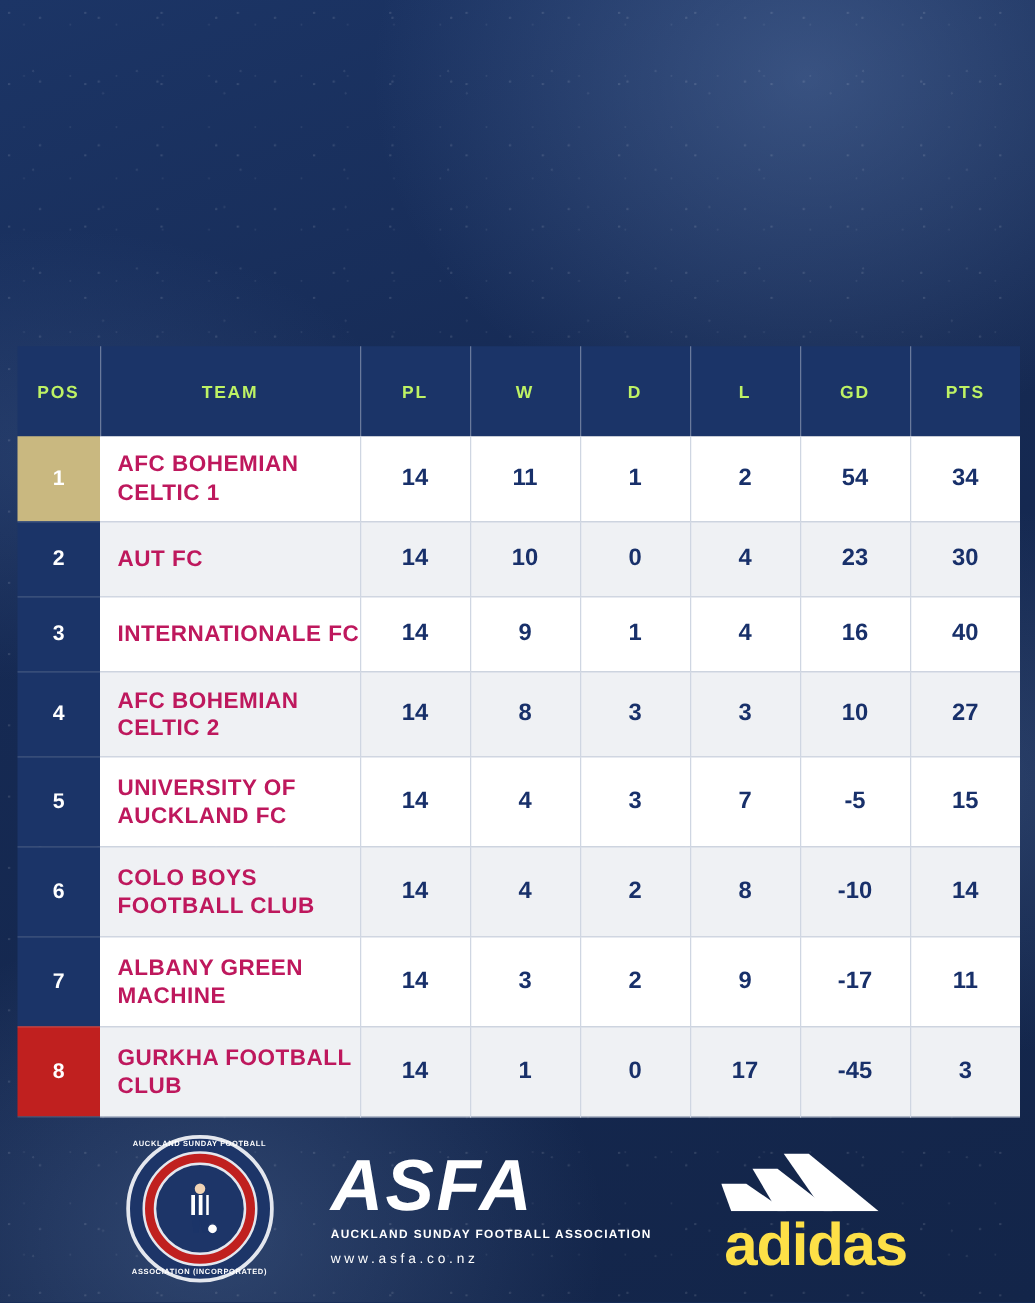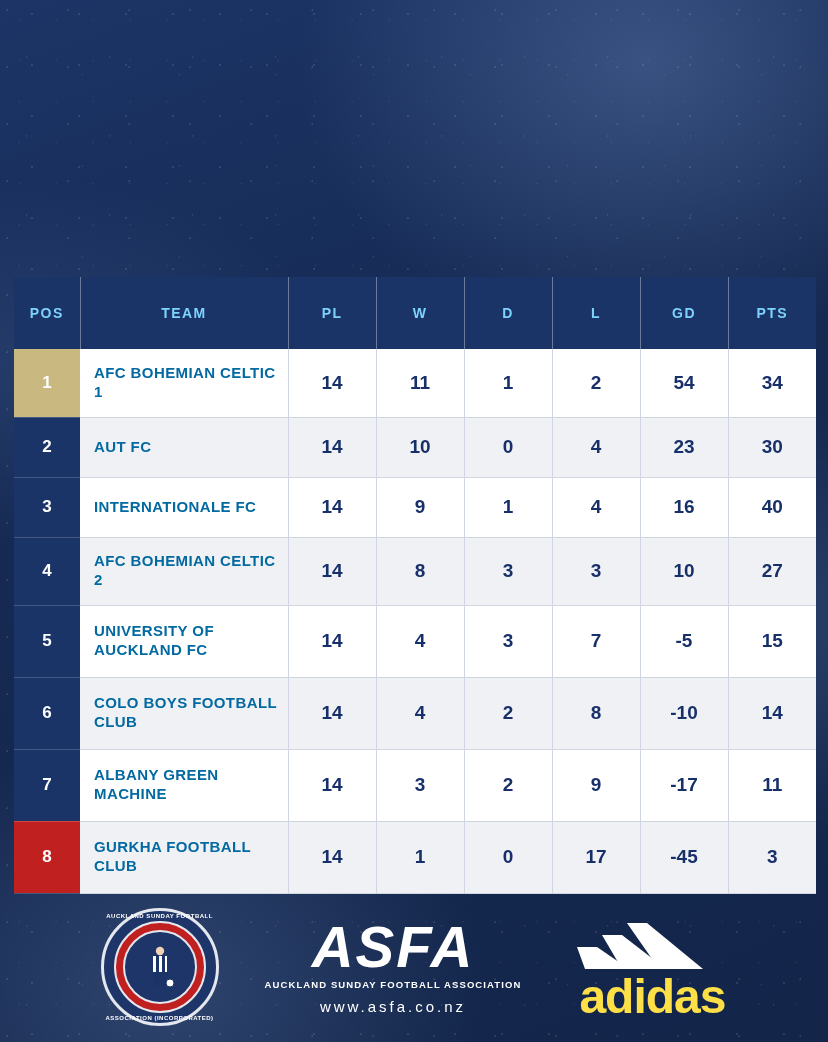--- a/index.html
+++ b/index.html
@@ -80,21 +80,21 @@
     top: 277px;
     width: 800px;
   }
   table {
     width: 100%;
     border-collapse: collapse;
     table-layout: fixed;
   }
   thead th {
     background: #1b3468;
-    color: #7dd3fc;
+    color: #bef264;
     font-size: 14px;
     font-weight: 700;
     letter-spacing: 1.4px;
     height: 72px;
     border-right: 1px solid rgba(255,255,255,0.35);
     text-align: center;
     vertical-align: middle;
   }
   thead th:last-child { border-right: none; }
   thead th.pos-h { width: 66px; }
@@ -122,25 +122,25 @@
     border-right: none;
     border-bottom: 1px solid rgba(255,255,255,0.18);
   }
   td.pos.gold { background: #c9b880; color: #ffffff; }
   td.pos.red  { background: #c0201f; color: #ffffff; }
   td.pos.navy { background: #1b3468; color: #ffffff; }
 
   td.team {
     text-align: left;
     padding-left: 14px;
-    font-size: 15px;
+    font-size: 18px;
     font-weight: 700;
     letter-spacing: 0.4px;
     line-height: 1.25;
-    color: #0369a1;
+    color: #be185d;
   }
 
   
   .footer {
     position: absolute;
     left: 0;
     right: 0;
     bottom: 0;
     height: 150px;
     display: flex;
@@ -196,38 +196,38 @@
     position: absolute;
     left: 50%;
     white-space: nowrap;
     transform-origin: center;
   }
   .ct-top { top: 5px; transform: translateX(-50%); }
   .ct-bot { bottom: 5px; transform: translateX(-50%) ; }
 
   .asfa {
     color: #ffffff;
-    text-align: center;
+    text-align: left;
     flex: 0 0 auto;
   }
   .asfa-main {
     font-size: 58px;
     font-weight: 700;
     font-style: italic;
     letter-spacing: 2px;
     line-height: 0.95;
   }
   .asfa-sub {
     font-size: 9.5px;
     font-weight: 700;
     letter-spacing: 1.1px;
     margin-top: 5px;
   }
   .asfa-url {
-    font-size: 15px;
+    font-size: 11px;
     letter-spacing: 3px;
     margin-top: 8px;
   }
   .adidas {
     color: #fde047;
     text-align: center;
     flex: 0 0 auto;
     margin-left: 10px;
   }
   .adidas-bars { display: block; margin: 0 auto 4px; }

